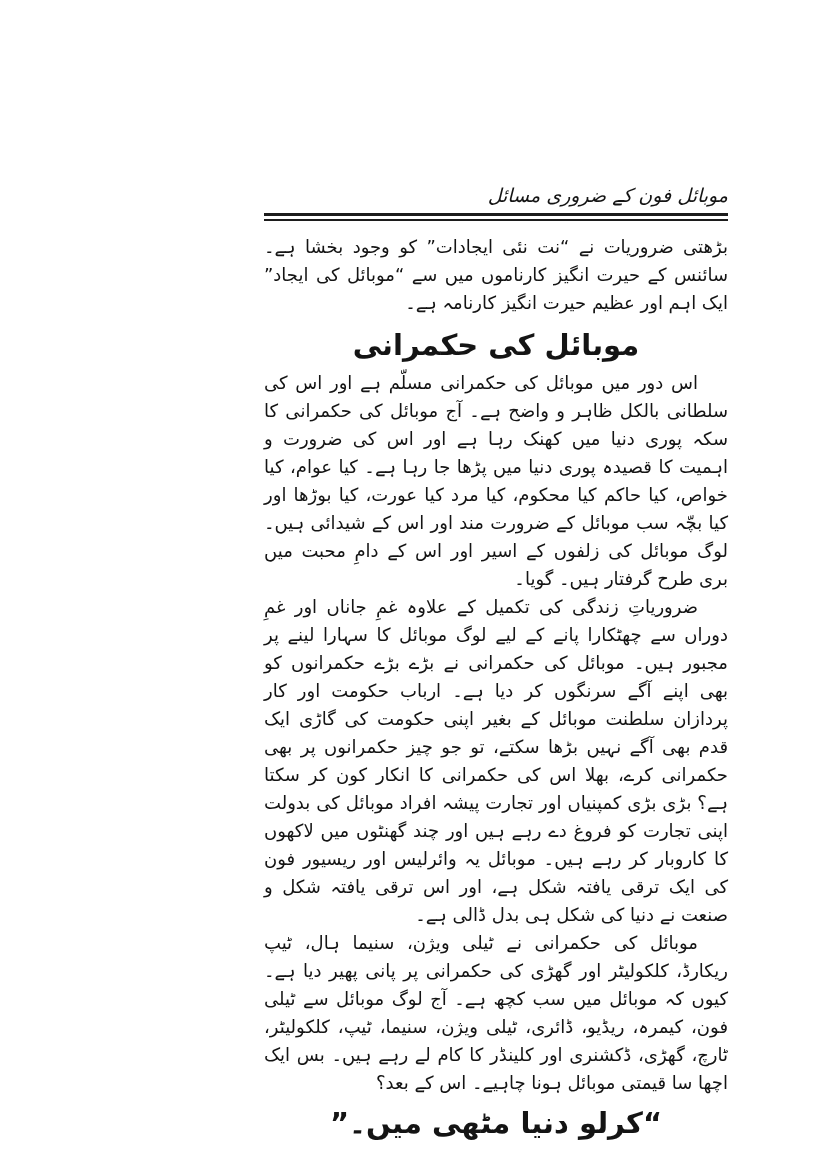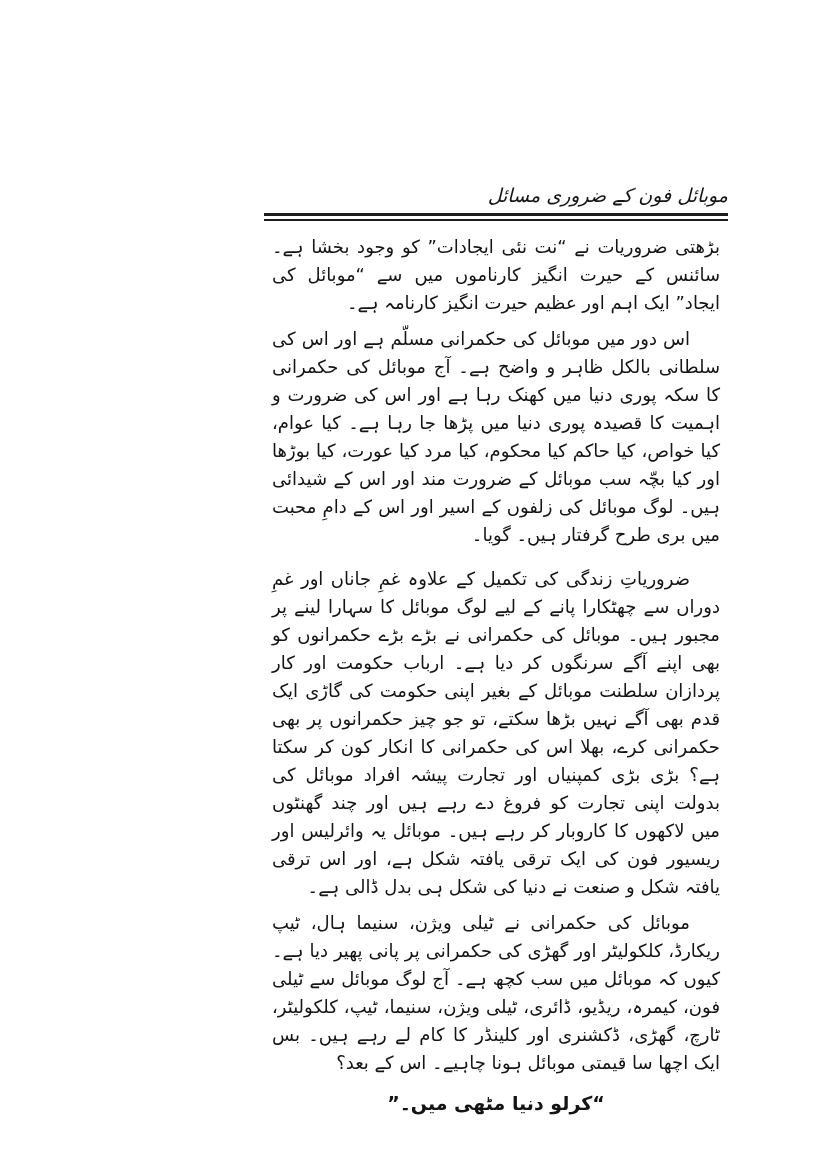--- a/index.html
+++ b/index.html
@@ -34,39 +34,39 @@
   .double-rule {
     height: 3px;
     border-top: 3px solid #1c1c1c;
     border-bottom: 2px solid #1c1c1c;
   }
   .para {
     font-size: 18px;
     line-height: 28px;
     text-align: justify;
     text-align-last: right;
-    margin: 8px;
+    margin: 0;
   }
   .para.first {
     margin-top: 12px;
   }
   .para.indent {
     text-indent: 30px;
   }
   .section-heading {
     text-align: center;
     font-weight: bold;
     font-size: 29px;
     line-height: 36px;
     margin: 10px 0 6px 0;
   }
   .quote-heading {
     text-align: center;
     font-weight: bold;
-    font-size: 19px;
+    font-size: 29px;
     line-height: 36px;
     margin: 8px 0 6px 0;
   }
   .couplet {
     display: flex;
     direction: rtl;
     justify-content: space-between;
     font-size: 18px;
     line-height: 28px;
     padding-right: 52px;
@@ -80,20 +80,21 @@
 
 <div class="page">
   <div class="content">
 
     <div class="running-header">موبائل فون کے ضروری مسائل</div>
 
     <div class="double-rule"></div>
 
     <p class="para first">بڑھتی ضروریات نے “نت نئی ایجادات” کو وجود بخشا ہے۔ سائنس کے حیرت انگیز کارناموں میں سے “موبائل کی ایجاد” ایک اہم اور عظیم حیرت انگیز کارنامہ ہے۔</p>
 
+    <div class="section-heading">موبائل کی حکمرانی</div>
 
     <p class="para indent">اس دور میں موبائل کی حکمرانی مسلّم ہے اور اس کی سلطانی بالکل ظاہر و واضح ہے۔ آج موبائل کی حکمرانی کا سکہ پوری دنیا میں کھنک رہا ہے اور اس کی ضرورت و اہمیت کا قصیدہ پوری دنیا میں پڑھا جا رہا ہے۔ کیا عوام، کیا خواص، کیا حاکم کیا محکوم، کیا مرد کیا عورت، کیا بوڑھا اور کیا بچّہ سب موبائل کے ضرورت مند اور اس کے شیدائی ہیں۔ لوگ موبائل کی زلفوں کے اسیر اور اس کے دامِ محبت میں بری طرح گرفتار ہیں۔ گویا۔</p>
 
     <div class="couplet">
     </div>
 
     <p class="para indent">ضروریاتِ زندگی کی تکمیل کے علاوہ غمِ جاناں اور غمِ دوراں سے چھٹکارا پانے کے لیے لوگ موبائل کا سہارا لینے پر مجبور ہیں۔ موبائل کی حکمرانی نے بڑے بڑے حکمرانوں کو بھی اپنے آگے سرنگوں کر دیا ہے۔ ارباب حکومت اور کار پردازان سلطنت موبائل کے بغیر اپنی حکومت کی گاڑی ایک قدم بھی آگے نہیں بڑھا سکتے، تو جو چیز حکمرانوں پر بھی حکمرانی کرے، بھلا اس کی حکمرانی کا انکار کون کر سکتا ہے؟ بڑی بڑی کمپنیاں اور تجارت پیشہ افراد موبائل کی بدولت اپنی تجارت کو فروغ دے رہے ہیں اور چند گھنٹوں میں لاکھوں کا کاروبار کر رہے ہیں۔ موبائل یہ وائرلیس اور ریسیور فون کی ایک ترقی یافتہ شکل ہے، اور اس ترقی یافتہ شکل و صنعت نے دنیا کی شکل ہی بدل ڈالی ہے۔</p>
 
     <p class="para indent">موبائل کی حکمرانی نے ٹیلی ویژن، سنیما ہال، ٹیپ ریکارڈ، کلکولیٹر اور گھڑی کی حکمرانی پر پانی پھیر دیا ہے۔ کیوں کہ موبائل میں سب کچھ ہے۔ آج لوگ موبائل سے ٹیلی فون، کیمرہ، ریڈیو، ڈائری، ٹیلی ویژن، سنیما، ٹیپ، کلکولیٹر، ٹارچ، گھڑی، ڈکشنری اور کلینڈر کا کام لے رہے ہیں۔ بس ایک اچھا سا قیمتی موبائل ہونا چاہیے۔ اس کے بعد؟</p>
 

